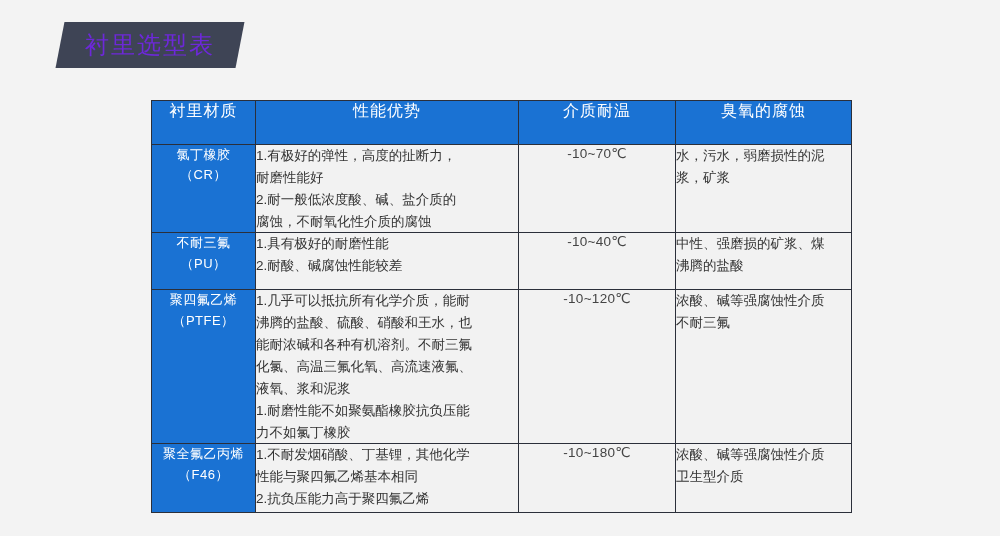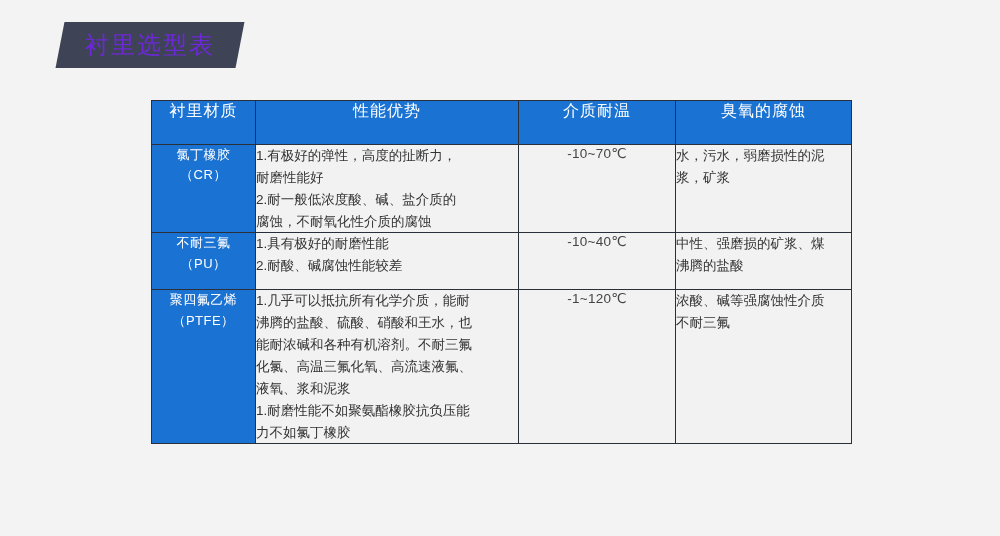--- a/index.html
+++ b/index.html
@@ -204,21 +204,37 @@
       </td>
       <td class="cell-perf">
         <span class="perf-line">1.几乎可以抵抗所有化学介质，能耐</span>
         <span class="perf-line">沸腾的盐酸、硫酸、硝酸和王水，也</span>
         <span class="perf-line">能耐浓碱和各种有机溶剂。不耐三氟</span>
         <span class="perf-line">化氯、高温三氟化氧、高流速液氟、</span>
         <span class="perf-line">液氧、浆和泥浆</span>
         <span class="perf-line">1.耐磨性能不如聚氨酯橡胶抗负压能</span>
         <span class="perf-line">力不如氯丁橡胶</span>
       </td>
-      <td class="cell-temp">-1~120℃</td>
+      <td class="cell-temp">-10~120℃</td>
       <td class="cell-usage">
         <span class="usage-line">浓酸、碱等强腐蚀性介质</span>
         <span class="usage-line">不耐三氟</span>
       </td>
     </tr>
 
+    <tr class="row-4">
+      <td class="cell-material">
+        <span class="mat-name">聚全氟乙丙烯</span>
+        <span class="mat-abbr">（F46）</span>
+      </td>
+      <td class="cell-perf">
+        <span class="perf-line">1.不耐发烟硝酸、丁基锂，其他化学</span>
+        <span class="perf-line">性能与聚四氟乙烯基本相同</span>
+        <span class="perf-line">2.抗负压能力高于聚四氟乙烯</span>
+      </td>
+      <td class="cell-temp">-10~180℃</td>
+      <td class="cell-usage">
+        <span class="usage-line">浓酸、碱等强腐蚀性介质</span>
+        <span class="usage-line">卫生型介质</span>
+      </td>
+    </tr>
   </tbody>
 </table>
 
 </body></html>

